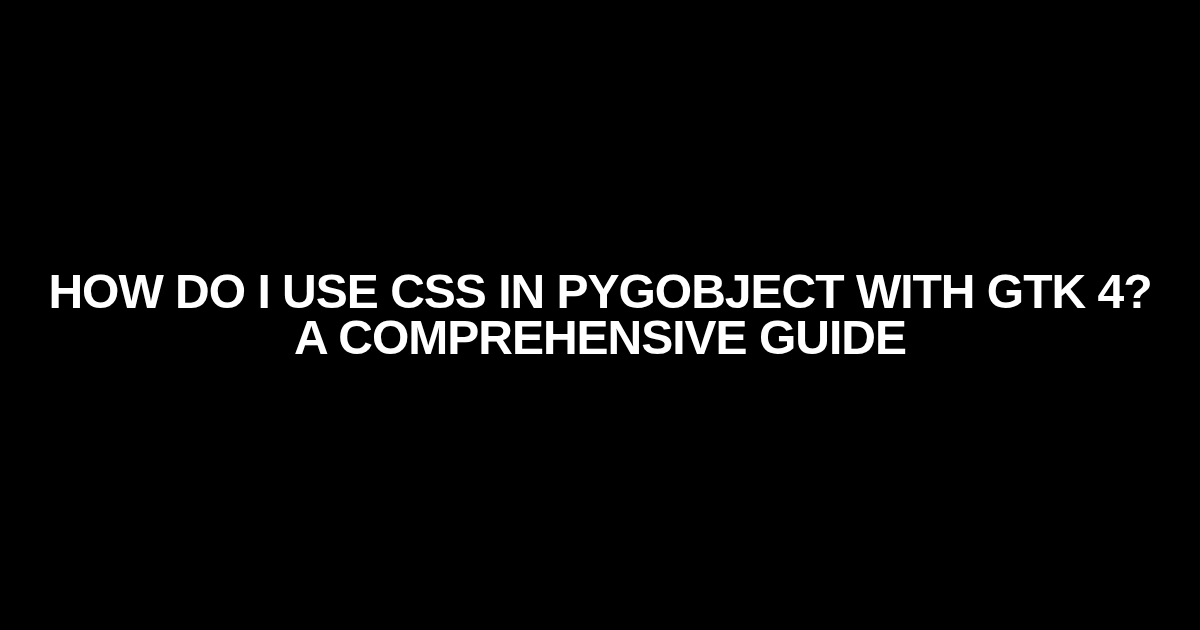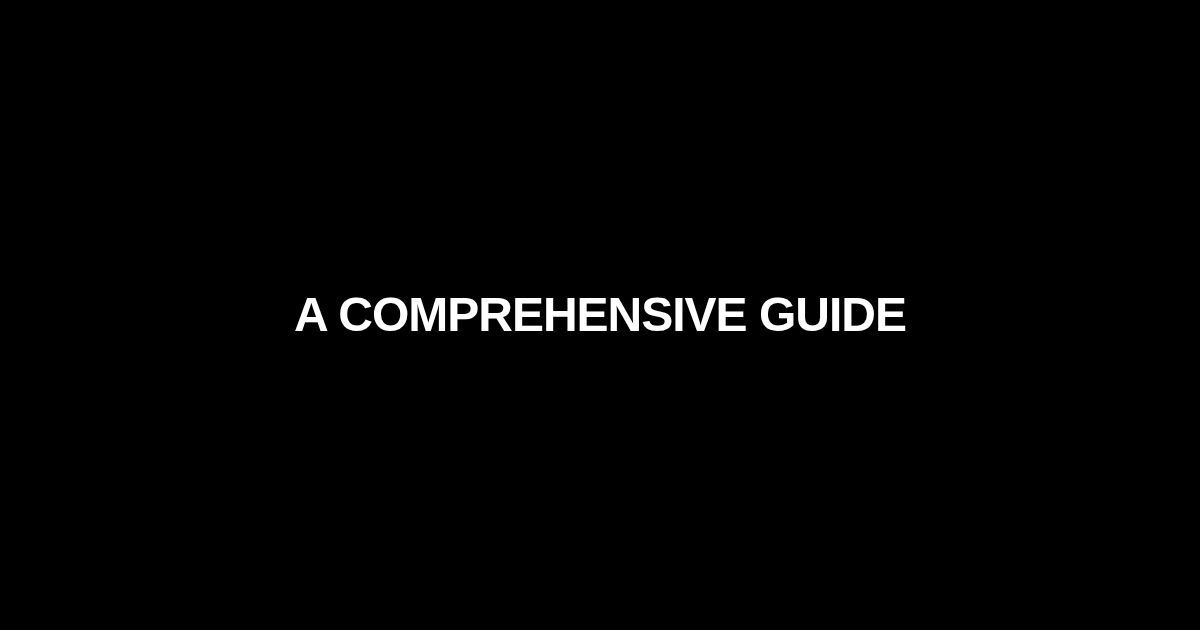--- a/index.html
+++ b/index.html
@@ -33,14 +33,15 @@
       font-size: 48px;
     }
     .line-2 {
       font-size: 48px;
     }
   </style>
 </head>
 <body>
 
 <div class="title-container">
+  <div class="title-line line-1">How do I use CSS in PyGObject with Gtk 4?</div>
   <div class="title-line line-2">A Comprehensive Guide</div>
 </div>
 
 </body></html>

